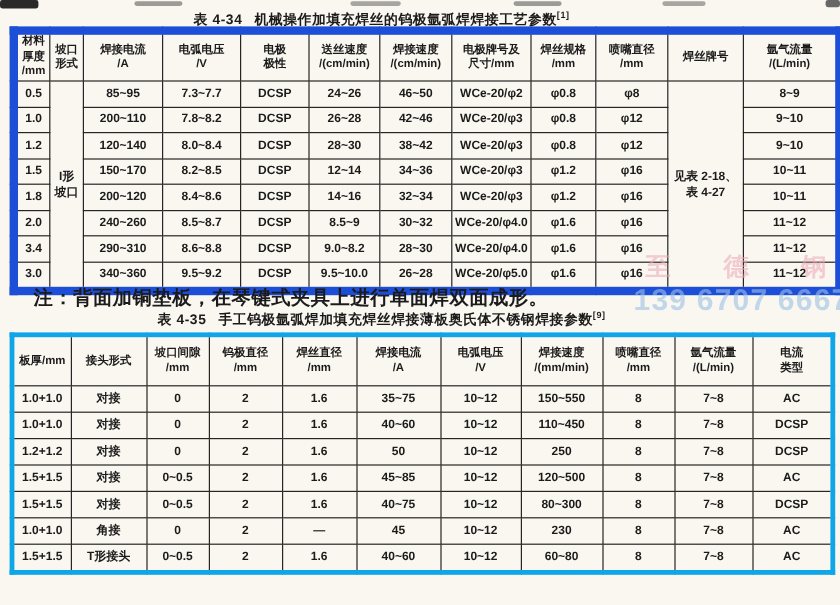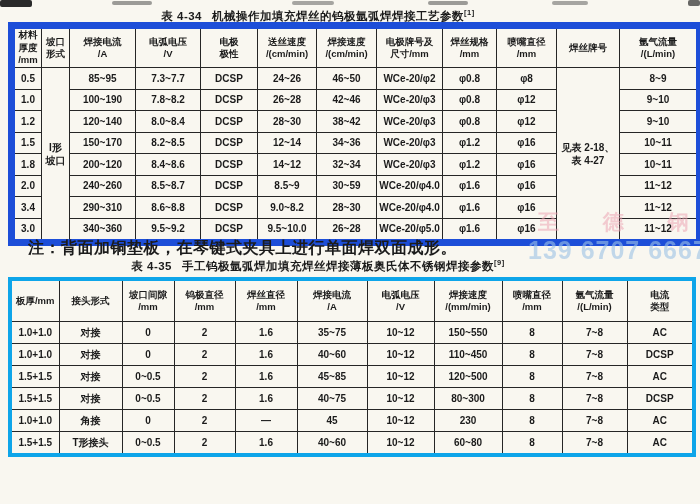--- a/index.html
+++ b/index.html
@@ -114,21 +114,21 @@
         <td>46~50</td>
         <td>WCe-20/φ2</td>
         <td>φ0.8</td>
         <td>φ8</td>
         <td rowspan="8">见表 2-18、
 表 4-27</td>
         <td>8~9</td>
       </tr>
       <tr>
         <td>1.0</td>
-        <td>100~190</td>
+        <td>200~110</td>
         <td>7.8~8.2</td>
         <td>DCSP</td>
         <td>26~28</td>
         <td>42~46</td>
         <td>WCe-20/φ3</td>
         <td>φ0.8</td>
         <td>φ12</td>
         <td>9~10</td>
       </tr>
       <tr>
@@ -153,34 +153,34 @@
         <td>WCe-20/φ3</td>
         <td>φ1.2</td>
         <td>φ16</td>
         <td>10~11</td>
       </tr>
       <tr>
         <td>1.8</td>
         <td>200~120</td>
         <td>8.4~8.6</td>
         <td>DCSP</td>
-        <td>14~12</td>
+        <td>14~16</td>
         <td>32~34</td>
         <td>WCe-20/φ3</td>
         <td>φ1.2</td>
         <td>φ16</td>
         <td>10~11</td>
       </tr>
       <tr>
         <td>2.0</td>
         <td>240~260</td>
         <td>8.5~8.7</td>
         <td>DCSP</td>
         <td>8.5~9</td>
-        <td>30~59</td>
+        <td>30~32</td>
         <td>WCe-20/φ4.0</td>
         <td>φ1.6</td>
         <td>φ16</td>
         <td>11~12</td>
       </tr>
       <tr>
         <td>3.4</td>
         <td>290~310</td>
         <td>8.6~8.8</td>
         <td>DCSP</td>
@@ -272,20 +272,33 @@
         <td>2</td>
         <td>1.6</td>
         <td>40~60</td>
         <td>10~12</td>
         <td>110~450</td>
         <td>8</td>
         <td>7~8</td>
         <td>DCSP</td>
       </tr>
       <tr>
+        <td>1.2+1.2</td>
+        <td>对接</td>
+        <td>0</td>
+        <td>2</td>
+        <td>1.6</td>
+        <td>50</td>
+        <td>10~12</td>
+        <td>250</td>
+        <td>8</td>
+        <td>7~8</td>
+        <td>DCSP</td>
+      </tr>
+      <tr>
         <td>1.5+1.5</td>
         <td>对接</td>
         <td>0~0.5</td>
         <td>2</td>
         <td>1.6</td>
         <td>45~85</td>
         <td>10~12</td>
         <td>120~500</td>
         <td>8</td>
         <td>7~8</td>

